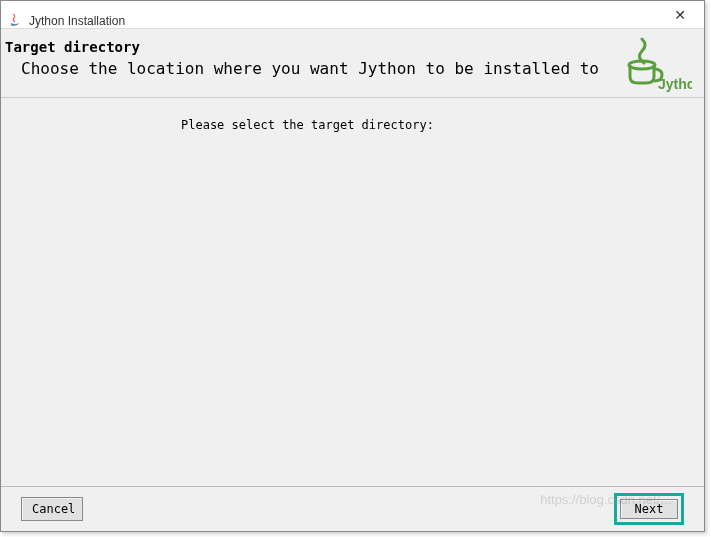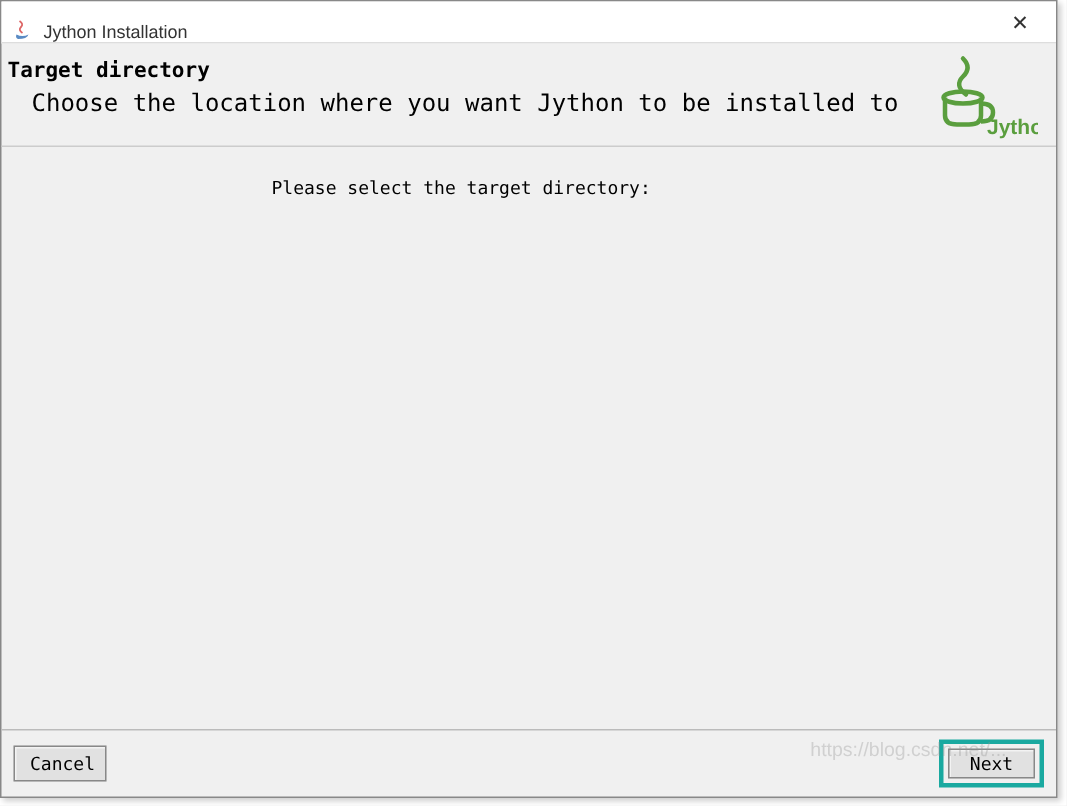--- a/index.html
+++ b/index.html
@@ -111,21 +111,21 @@
       font-size: 12px;
       padding: 0 10px;
       height: 22px;
       cursor: pointer;
       box-shadow: 1px 1px 0 rgba(255,255,255,0.6) inset;
     }
     .btn-browse { width: 92px; text-align: center; }
 
     .footer {
       border-top: 1px solid #bbb;
-      padding: 10px 8px;
+      padding: 10px 20px;
       display: flex;
       align-items: center;
     }
     .footer-spacer { flex: 1; }
     .btn-cancel { width: 62px; height: 24px; }
     .btn-previous { width: 72px; height: 24px; margin-right: 6px; }
     .next-wrap {
       border: 3px solid #1aa9a0;
       padding: 3px;
       margin: -6px 0;

